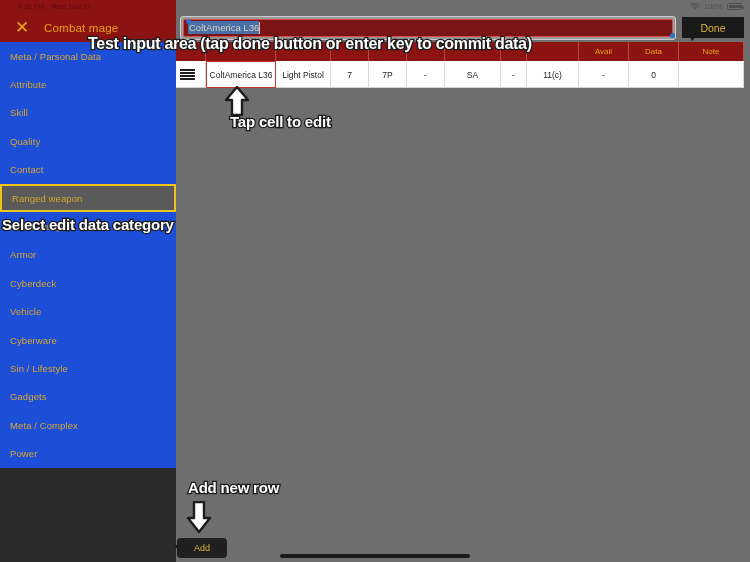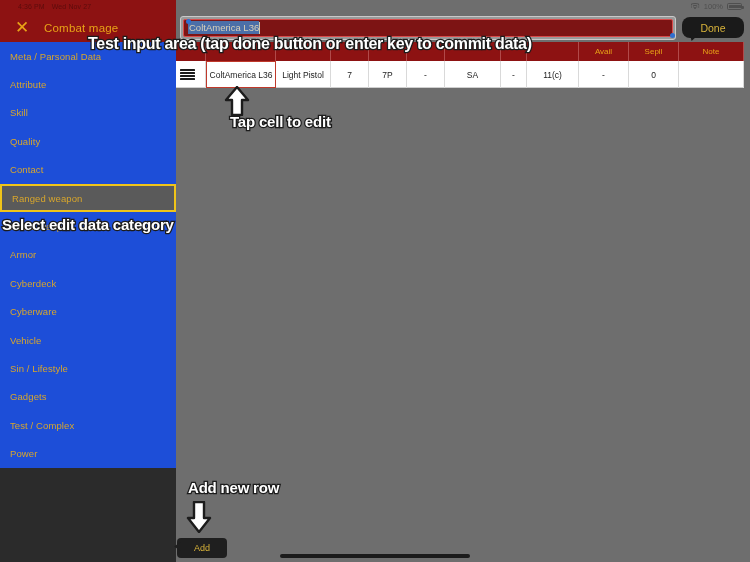--- a/index.html
+++ b/index.html
@@ -65,21 +65,21 @@
   }
   #sel-text{
     background:#4b6fa8; color:#d9d0b8; font-size:9.5px; padding:1px 0 1px 1px;
     white-space:nowrap; position:relative;
   }
   #caret{ display:inline-block; width:1px; height:12px; background:#d0c8b0; vertical-align:middle;}
   .sel-handle{ position:absolute; width:5px; height:5px; border-radius:50%; background:#2f6fd0; }
   .sel-handle.left{ left:2px; top:-1px; }
   .sel-handle.right{ right:-3px; bottom:-2px; }
   #done-btn{
-    width:62px; height:21px; background:#1a1a1a; border-radius:8px;
+    width:62px; height:21px; background:#1a1a1a; border-radius:0;
     display:flex; align-items:center; justify-content:center;
     color:#d8b33a; font-size:10.5px; cursor:pointer; position:relative;
   }
   #done-btn::after{
     content:""; position:absolute; left:8px; bottom:-3px; width:8px; height:6px;
     background:#1a1a1a; clip-path:polygon(0 0,100% 0,20% 100%);
   }
 
   
   #sidebar{
@@ -215,54 +215,54 @@
     <div class="side-item">
       <span>Melee weapon</span>
     </div>
     <div class="side-item">
       <span>Armor</span>
     </div>
     <div class="side-item">
       <span>Cyberdeck</span>
     </div>
     <div class="side-item">
+      <span>Vehicle</span>
+    </div>
+    <div class="side-item">
       <span>Cyberware</span>
     </div>
     <div class="side-item">
-      <span>Vehicle</span>
-    </div>
-    <div class="side-item">
       <span>Sin / Lifestyle</span>
     </div>
     <div class="side-item">
       <span>Gadgets</span>
     </div>
     <div class="side-item">
-      <span>Test / Complex</span>
+      <span>Meta / Complex</span>
     </div>
     <div class="side-item">
       <span>Power</span>
     </div>
   </div>
 <div id="sidebar-foot"></div>
 
 <div id="main">
   <div id="table">
     <div id="thead">
         <div class="th c0"></div>
         <div class="th c1"></div>
         <div class="th c2"></div>
         <div class="th c3"></div>
         <div class="th c4"></div>
         <div class="th c5"></div>
         <div class="th c6"></div>
         <div class="th c7"></div>
         <div class="th c8"></div>
         <div class="th c9">Avail</div>
-        <div class="th c10">Sepll</div>
+        <div class="th c10">Data</div>
         <div class="th c11">Note</div>
       </div>
     <div id="trow">
         <div class="td handle-cell c0">
           <span class="hamb">
             <i></i>
             <i></i>
             <i></i>
             <i></i>
           </span>

